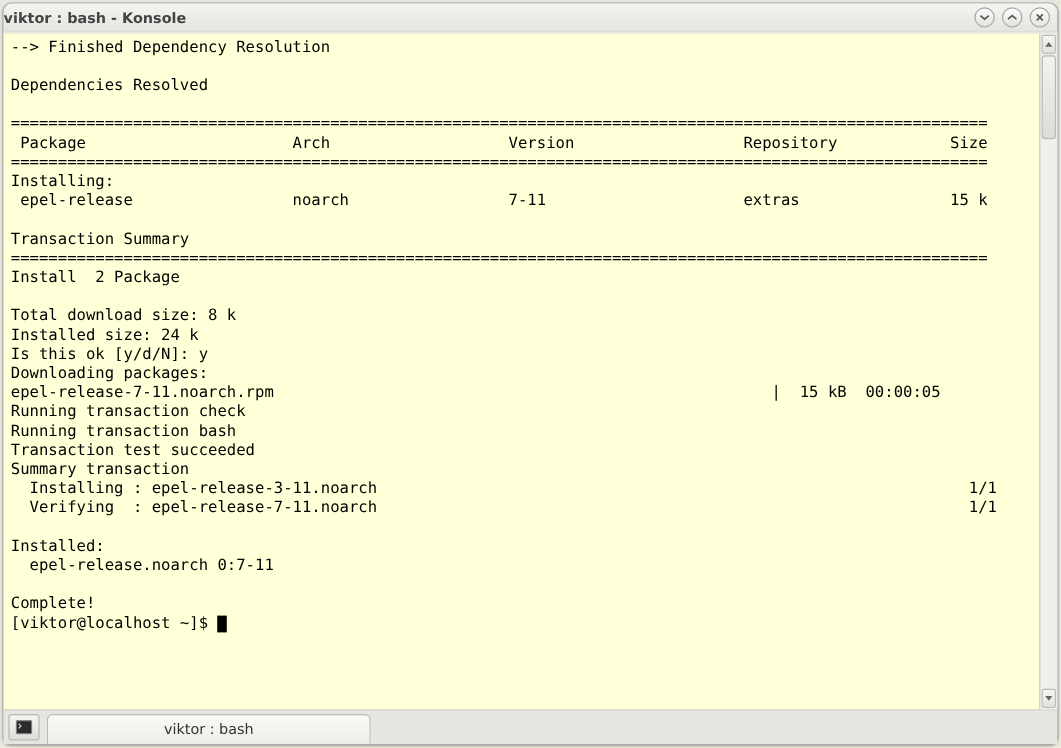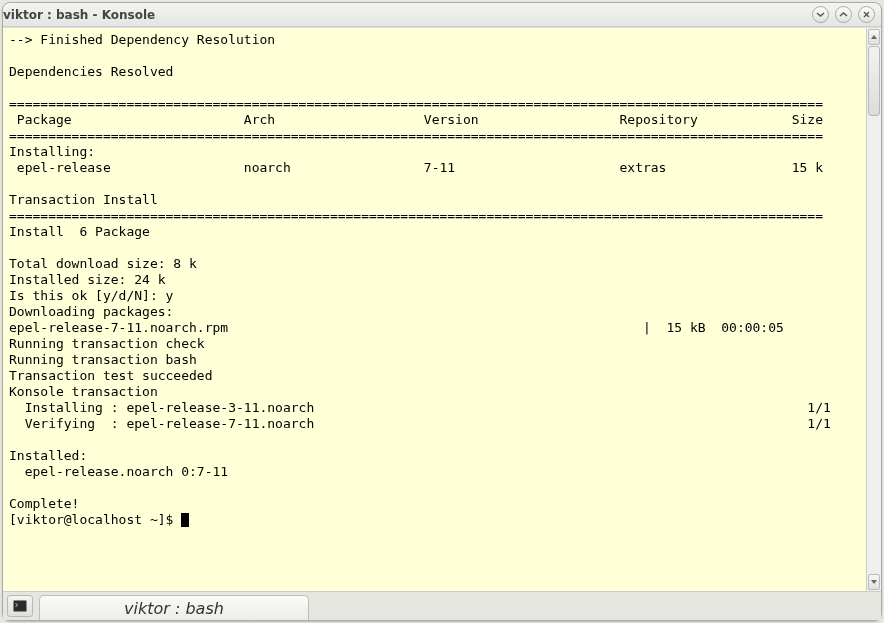--- a/index.html
+++ b/index.html
@@ -125,22 +125,21 @@
     .tab {
       height:25px;
       min-width:270px;
       background:linear-gradient(#fafaf6,#ececE8);
       border:1px solid #bcbcb8;
       border-bottom:none;
       border-radius:5px 5px 0 0;
       display:flex; align-items:center; justify-content:center;
       color:#333;
       cursor:pointer;
-      font-size:16px;
-      font-style:italic;
+      font-size:12px;
     }
   </style>
 </head>
 <body>
 
 <div class="window">
 
   <div class="titlebar">
     <div class="title">viktor : bash - Konsole</div>
     <div class="wbuttons">
@@ -167,33 +166,33 @@
     <div class="terminal"><span>--&gt; Finished Dependency Resolution</span>
 <span></span>
 <span>Dependencies Resolved</span>
 <span></span>
 <span>========================================================================================================</span>
 <span> Package                      Arch                   Version                  Repository            Size</span>
 <span>========================================================================================================</span>
 <span>Installing:</span>
 <span> epel-release                 noarch                 7-11                     extras                15 k</span>
 <span></span>
-<span>Transaction Install</span>
+<span>Transaction Summary</span>
 <span>========================================================================================================</span>
-<span>Install  6 Package</span>
+<span>Install  2 Package</span>
 <span></span>
 <span>Total download size: 8 k</span>
 <span>Installed size: 24 k</span>
 <span>Is this ok [y/d/N]: y</span>
 <span>Downloading packages:</span>
 <span>epel-release-7-11.noarch.rpm                                                     |  15 kB  00:00:05</span>
 <span>Running transaction check</span>
 <span>Running transaction bash</span>
 <span>Transaction test succeeded</span>
-<span>Konsole transaction</span>
+<span>Summary transaction</span>
 <span>  Installing : epel-release-3-11.noarch                                                               1/1</span>
 <span>  Verifying  : epel-release-7-11.noarch                                                               1/1</span>
 <span></span>
 <span>Installed:</span>
 <span>  epel-release.noarch 0:7-11</span>
 <span></span>
 <span>Complete!</span>
 <span>[viktor@localhost ~]$ </span><span class="cursor"></span></div>
 
     <div class="scrollbar">

